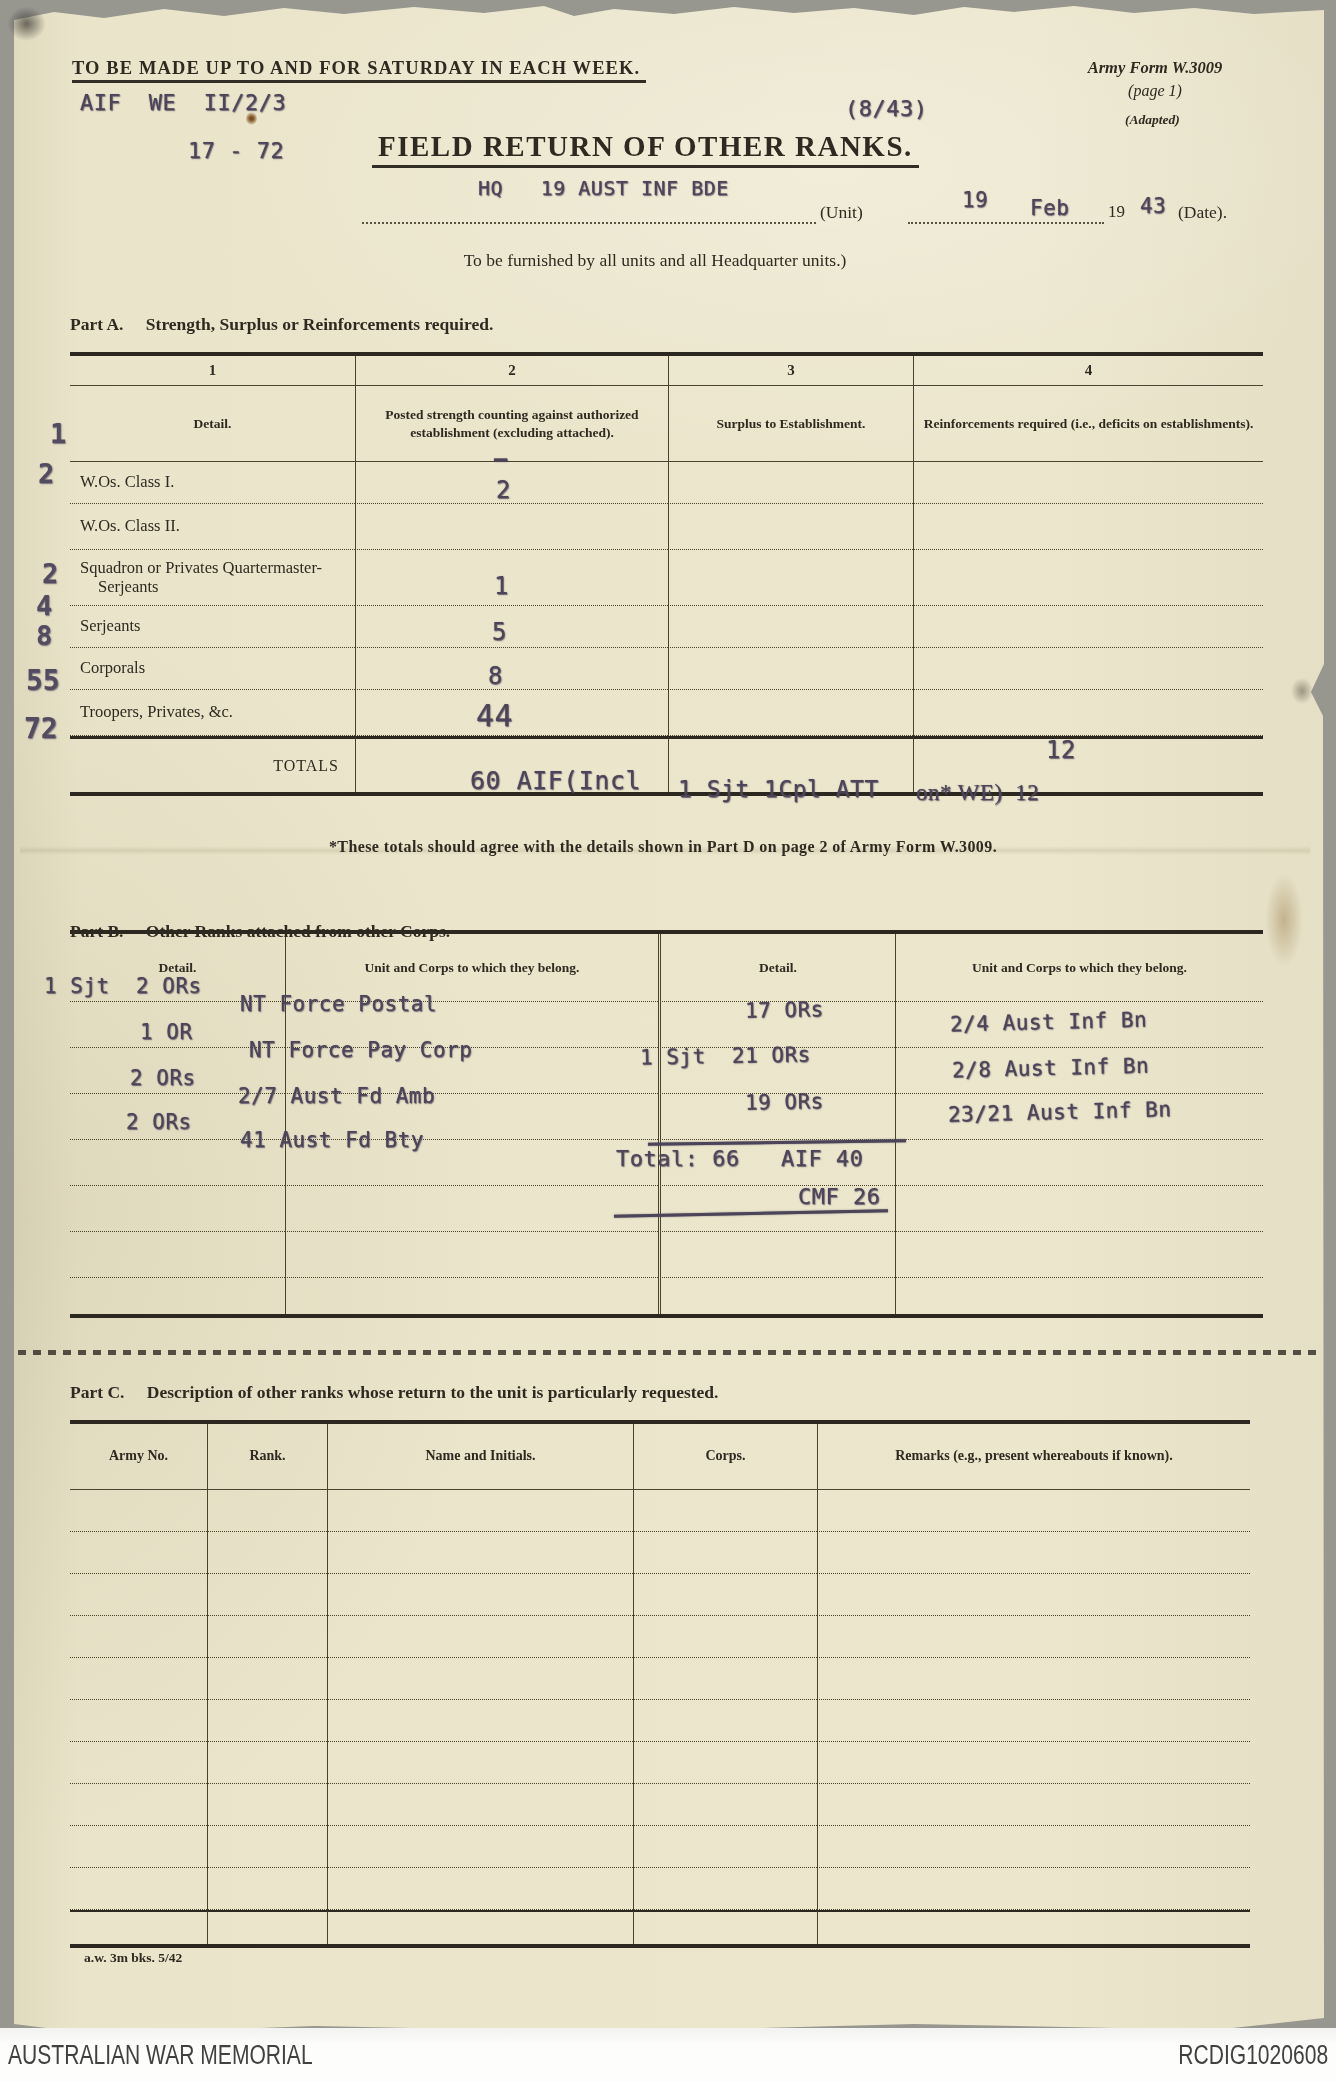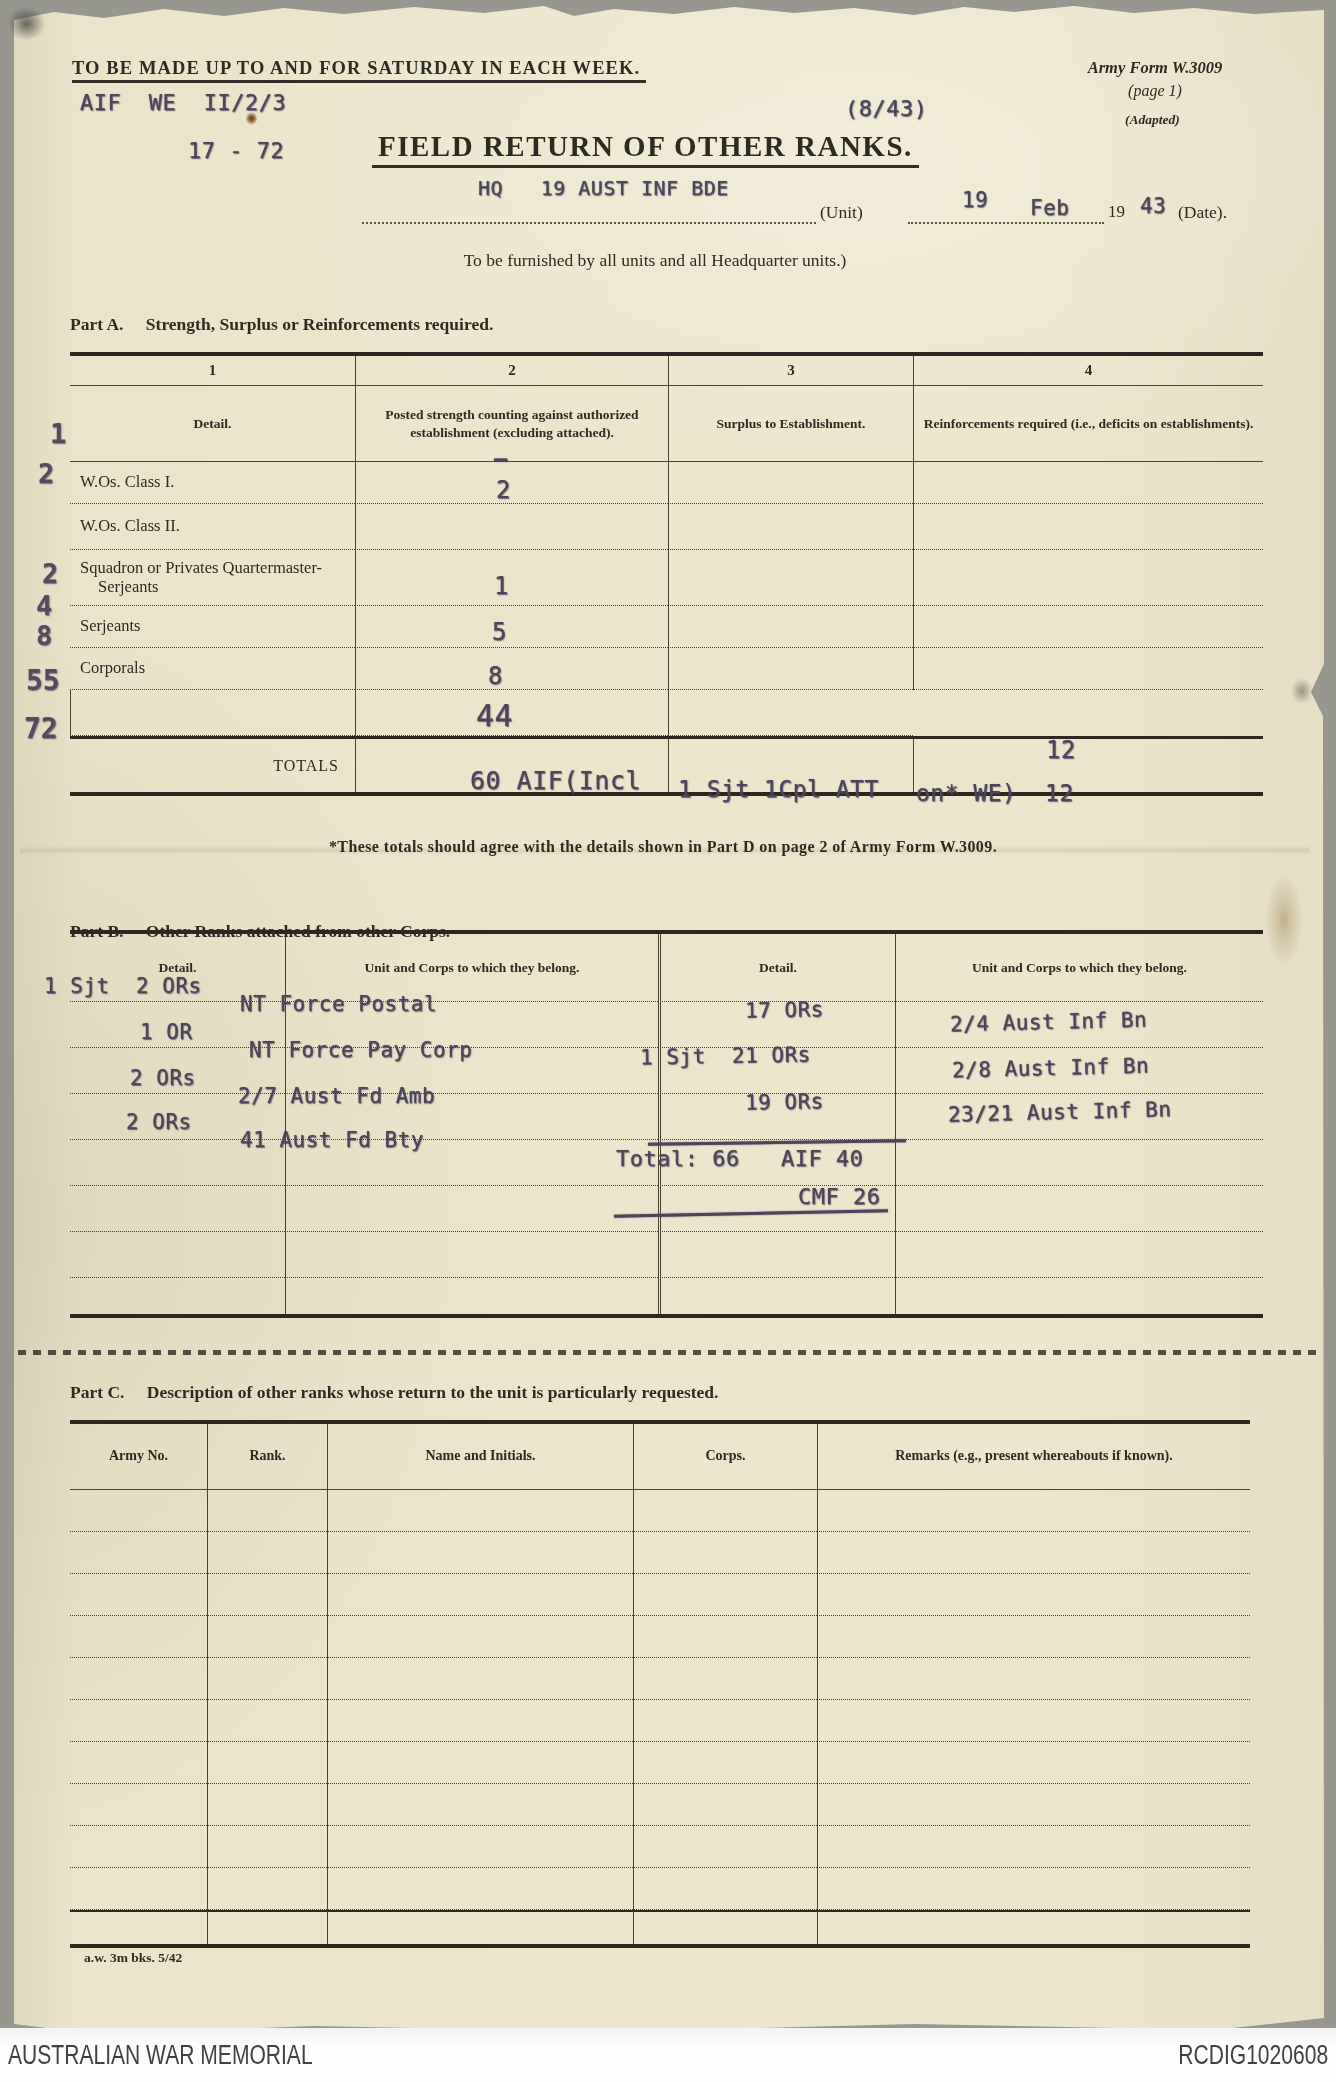--- a/index.html
+++ b/index.html
@@ -163,20 +163,21 @@
       <div class="cell bl"></div>
       <div class="cell bl"></div>
     </div>
     <div class="trow r-dot" style="height:42px;">
       <div class="cell label-cell">Corporals</div>
       <div class="cell bl"></div>
       <div class="cell bl"></div>
       <div class="cell bl"></div>
     </div>
     <div class="trow r-dot" style="height:46px;">
+      <div class="cell label-cell">Troopers, Privates, &amp;c.</div>
       <div class="cell bl"></div>
       <div class="cell bl"></div>
       <div class="cell bl"></div>
     </div>
     <div class="trow r-top-heavy" style="height:56px;">
       <div class="cell totals-cell">TOTALS</div>
       <div class="cell bl"></div>
       <div class="cell bl"></div>
       <div class="cell bl"></div>
     </div>
@@ -193,21 +194,21 @@
   <span class="typed" style="left:494px; top:446px; font-size:22px; font-weight:bold;">—</span>
   <span class="typed" style="left:496px; top:476px; font-size:24px;">2</span>
   <span class="typed" style="left:494px; top:572px; font-size:24px;">1</span>
   <span class="typed" style="left:492px; top:618px; font-size:24px;">5</span>
   <span class="typed" style="left:488px; top:662px; font-size:24px;">8</span>
   <span class="typed" style="left:476px; top:698px; font-size:30px;">44</span>
   <span class="typed" style="left:1046px; top:736px; font-size:24px;">12</span>
 
   <span class="typed" style="left:470px; top:766px; font-size:25px;">60 AIF(Incl</span>
   <span class="typed" style="left:678px; top:776px; font-size:23px;">1 Sjt 1Cpl ATT</span>
-  <span class="typed" style="left:916px; top:780px; font-size:23px;">on* WE)  12</span>
+  <span class="typed" style="left:916px; top:780px; font-size:23px;font-family:Liberation Serif, serif;">on* WE)  12</span>
 
   <div class="printed b" style="left:133px; top:838px; width:1060px; text-align:center; font-size:16px; letter-spacing:.4px;">*These totals should agree with the details shown in Part D on page 2 of Army Form  W.3009.</div>
 
   <div class="part-title" style="left:70px; top:892px;margin-top:29px;">
     <span>Part B.</span><span class="gap"></span>
     <span>Other Ranks attached from other Corps.</span>
   </div>
 
   <div class="tbl pb" style="left:70px; top:930px; width:1193px;">
     <div class="trow r-dot" style="height:68px;">

